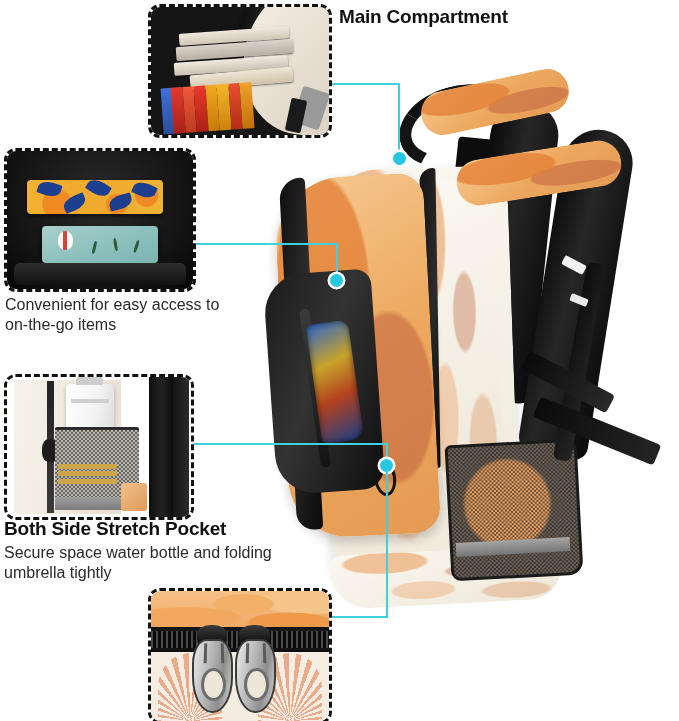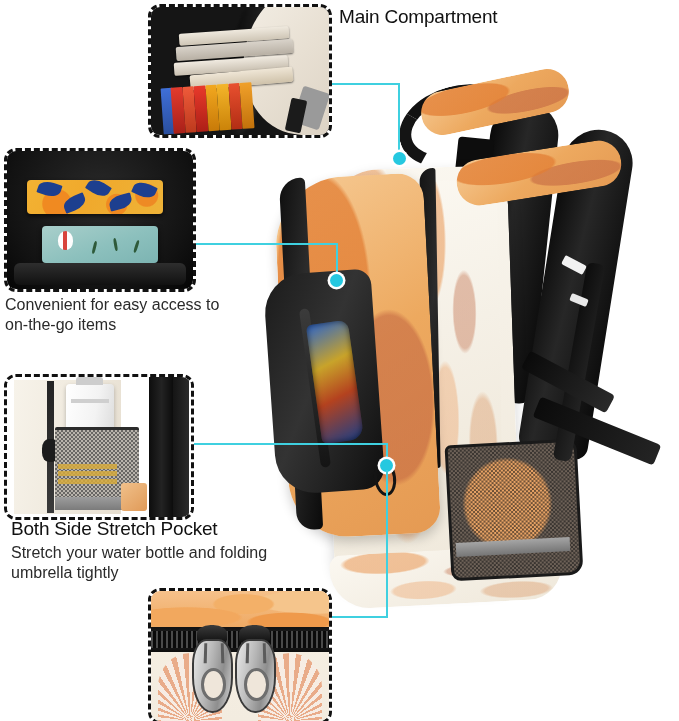--- a/index.html
+++ b/index.html
@@ -12,38 +12,38 @@
     overflow: hidden;
     font-family: "Liberation Sans", sans-serif;
     -webkit-font-smoothing: antialiased;
   }
   .stage { position: absolute; inset: 0; }
 
   
   .callout { position: absolute; }
   .callout .title {
     font-size: 19px;
-    font-weight: normal;
+    font-weight: bold;
     color: #111111;
     letter-spacing: -0.2px;
     line-height: 1.15;
     white-space: nowrap;
   }
   .callout .desc {
     font-size: 16px;
     font-weight: normal;
     color: #2a2a2a;
     line-height: 1.28;
     margin-top: 3px;
     white-space: pre-line;
   }
 
   #callout-main   { left: 339px; top: 6px;   width: 330px; }
   #callout-front  { left: 5px;   top: 292px; width: 260px; }
-  #callout-side   { left: 11px;   top: 518px; width: 300px; }
+  #callout-side   { left: 4px;   top: 518px; width: 300px; }
   #callout-zipper { left: 338px; top: 628px; width: 300px; }
 
   
   .conn { position: absolute; background: #3fd0e0; }
   .conn.h { height: 2px; }
   .conn.v { width: 2px; }
   .dot {
     position: absolute;
     width: 13px; height: 13px;
     border-radius: 50%;
@@ -583,20 +583,20 @@
     <div class="title">Main Compartment</div>
   </div>
 
   <div class="callout" id="callout-front">
     <div class="desc">Convenient for easy access to
 on-the-go items</div>
   </div>
 
   <div class="callout" id="callout-side">
     <div class="title">Both Side Stretch Pocket</div>
-    <div class="desc">Stretch your water bottle and folding
+    <div class="desc">Secure space water bottle and folding
 umbrella tightly</div>
   </div>
 
   <div class="callout" id="callout-zipper">
   </div>
 
 </div>
 
 </body></html>

